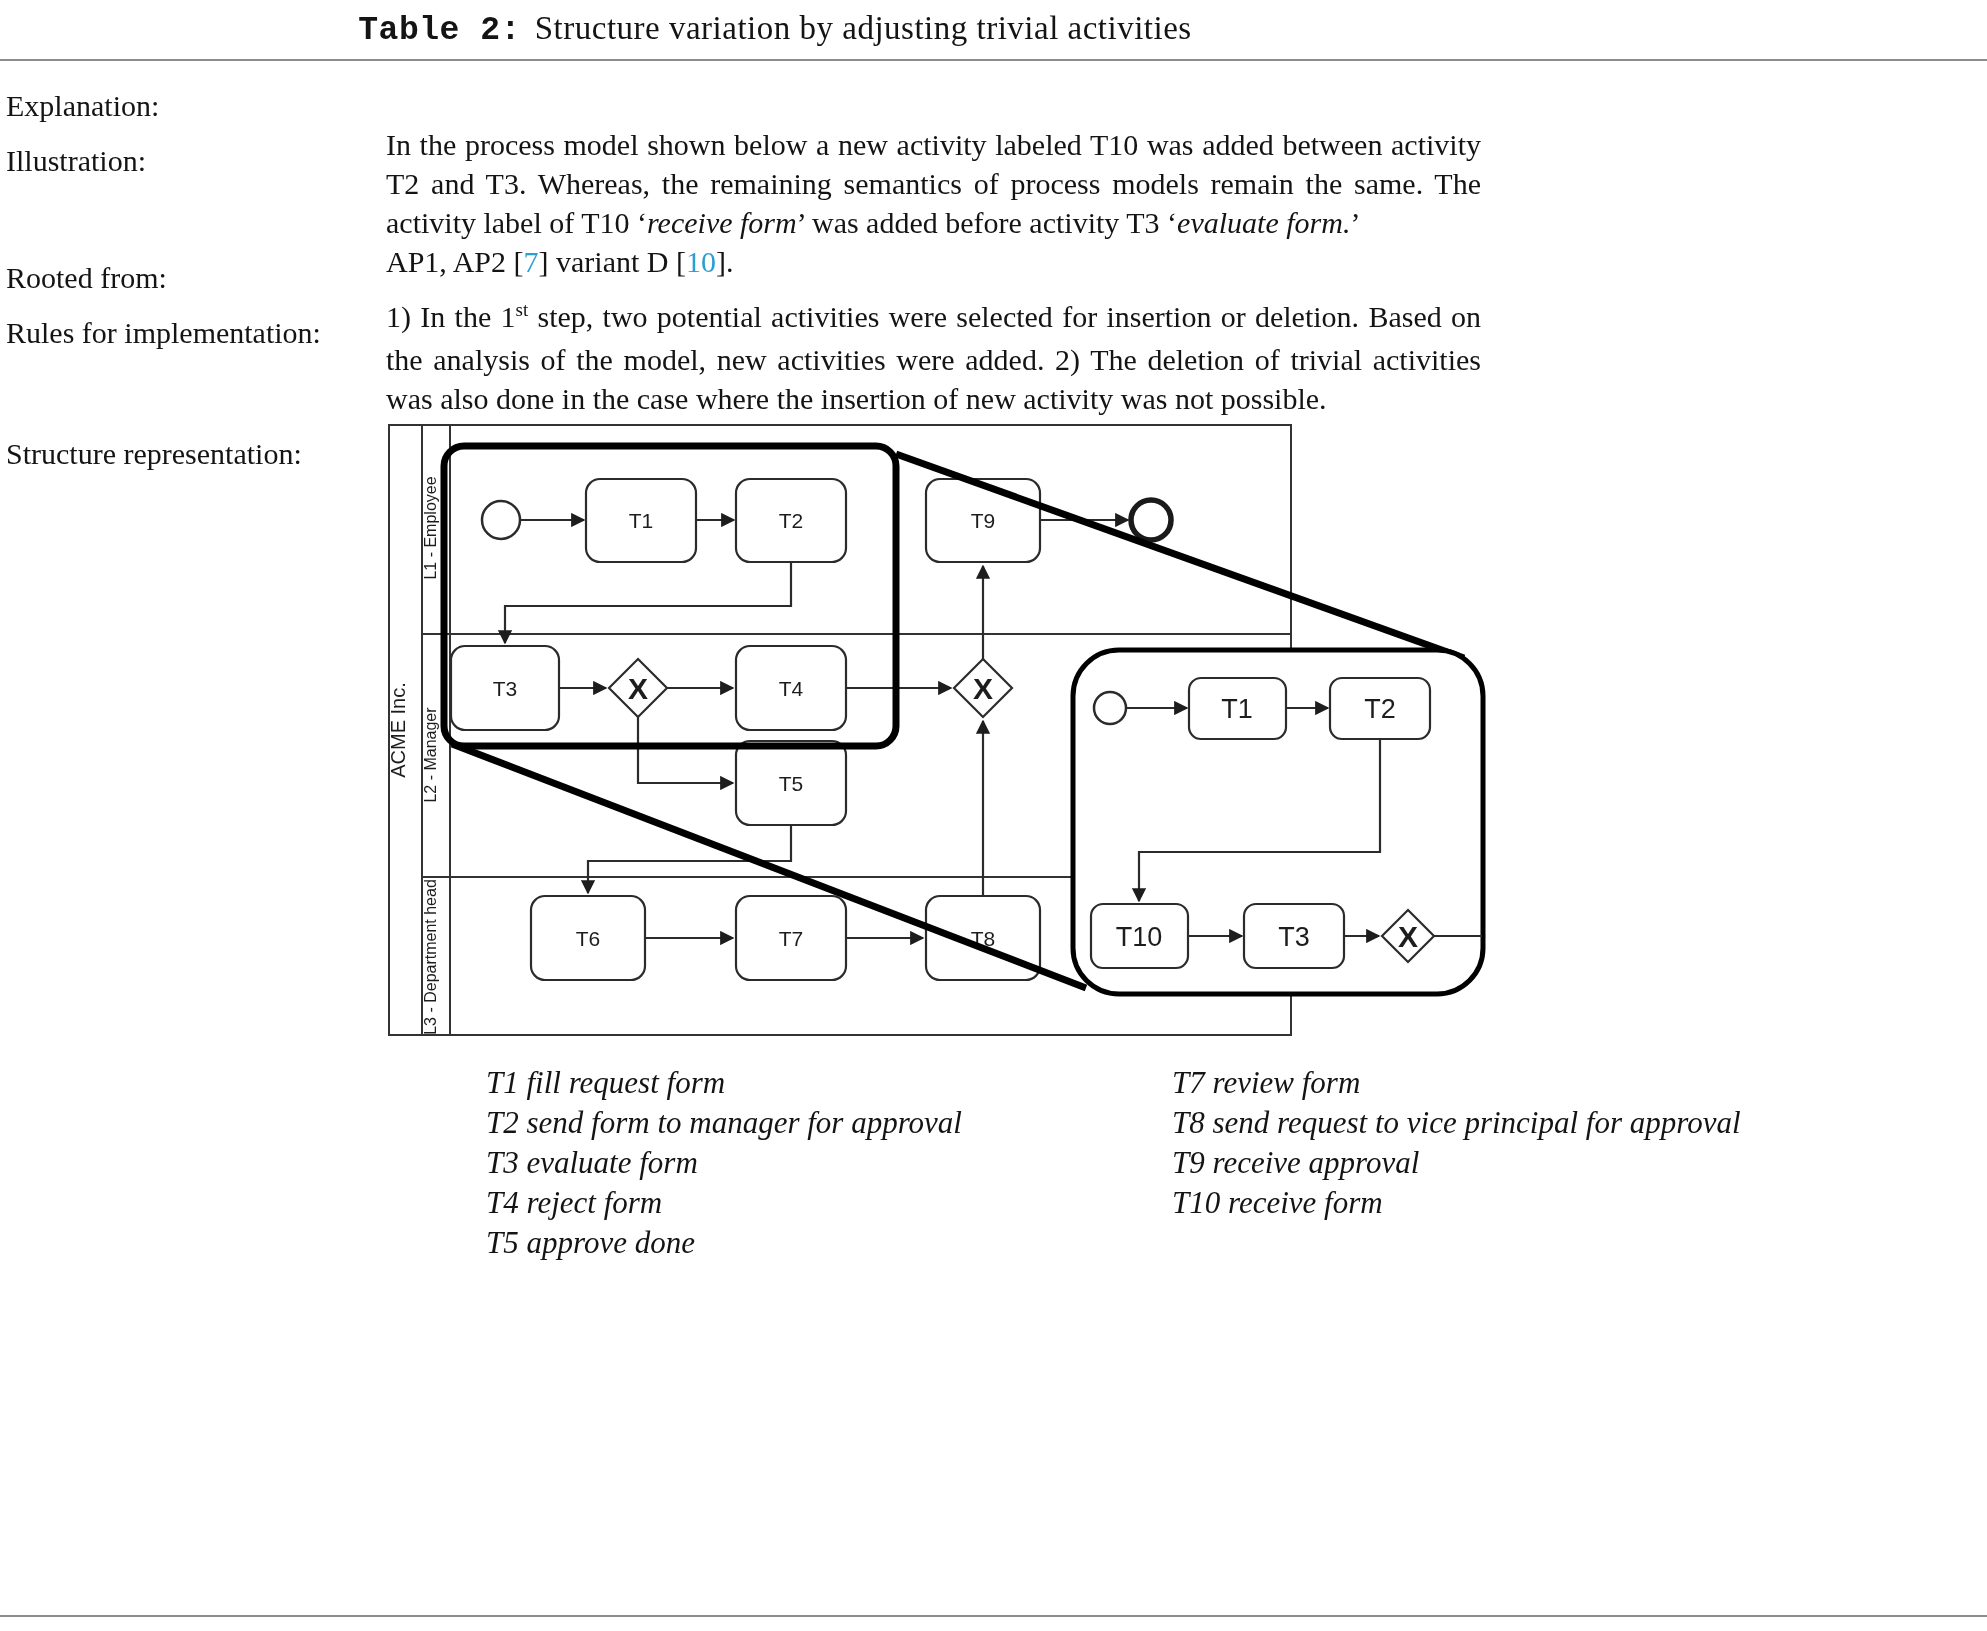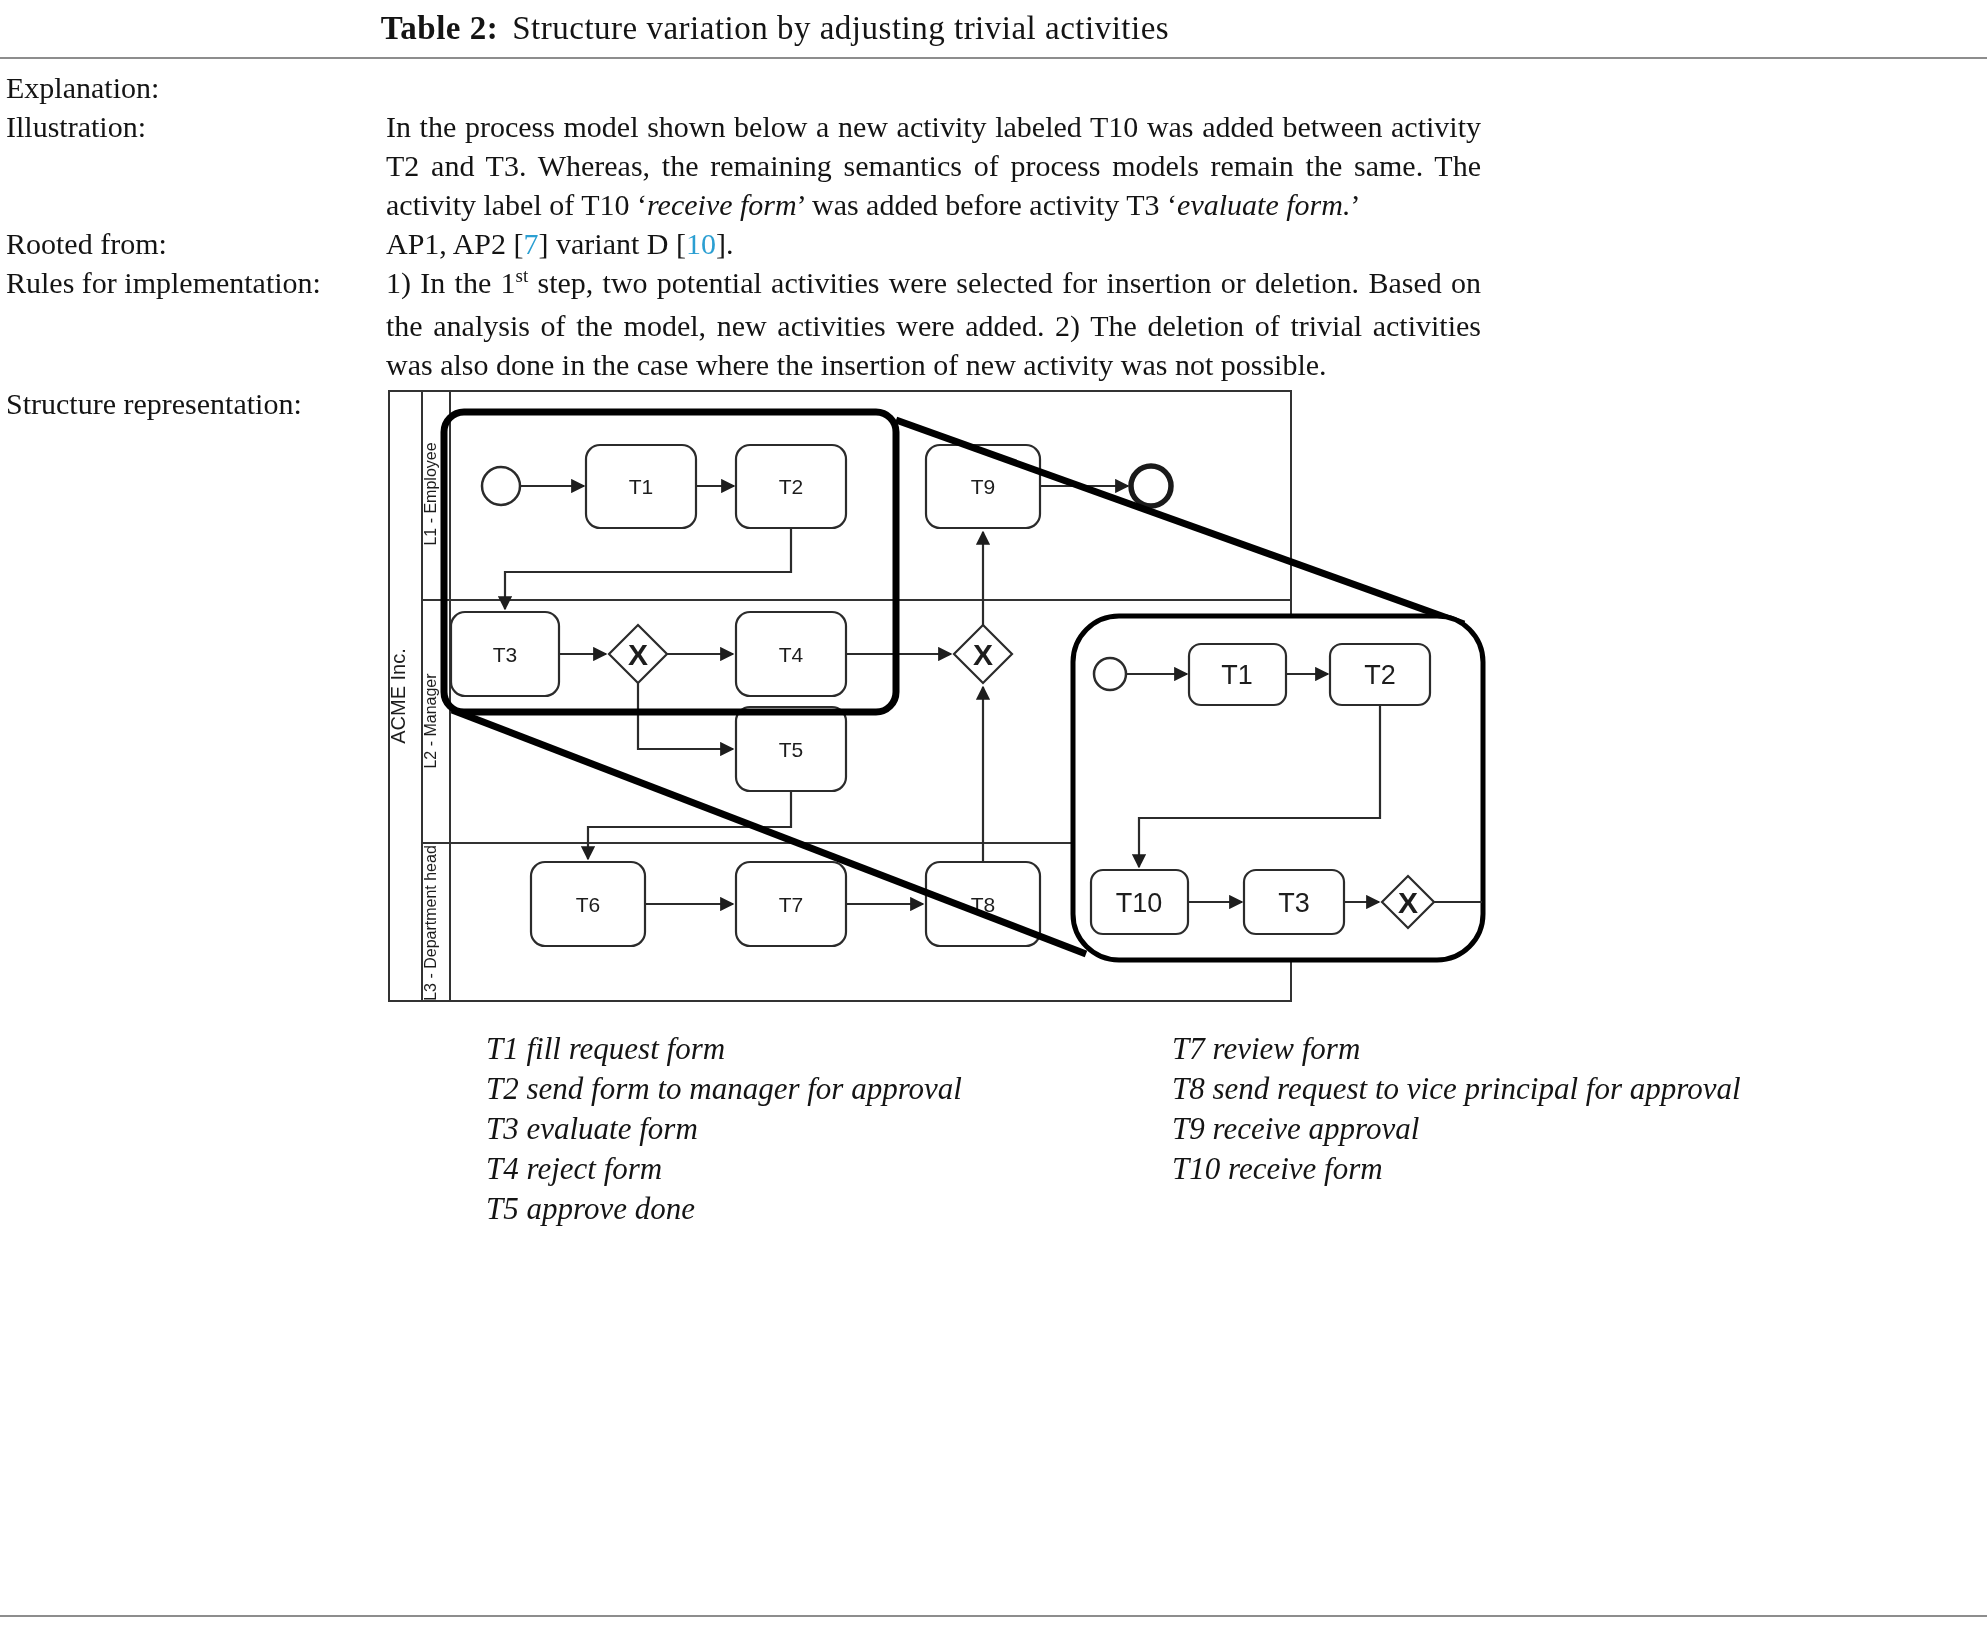--- a/index.html
+++ b/index.html
@@ -3,30 +3,30 @@
 <meta charset="utf-8">
 <style>
   * { margin:0; padding:0; box-sizing:border-box; }
   html,body { background:#ffffff; }
   .page {
     position:relative; width:1987px; height:1631px; overflow:hidden;
     background:#ffffff; color:#141414;
     font-family:"Liberation Serif", serif;
   }
   .title-block { width:1550px; text-align:center; font-size:33px; padding-top:10px; letter-spacing:0.5px; }
-  .title-bold { font-weight:bold; }
+  .title-bold { font-weight:bold;font-family:Liberation Mono, monospace; }
   .title-rest { margin-left:14px; }
   .rule { border-top:2px solid #8d8d8d; }
   .rule-top { margin-top:10px; }
   .rule-bottom { position:absolute; left:0; right:0; bottom:14px; }
   .content { padding-top:9px; }
   .trow { display:flex; align-items:flex-start; }
   .tlabel {
     flex:0 0 330px; width:330px; margin-right:56px; padding-left:6px;
-    font-size:30px; line-height:39px;
+    font-size:30px; line-height:39px;margin-top:16px;
   }
   .tcontent { width:1095px; font-size:30px; line-height:39px; text-align:justify; }
   .tcontent-graph { width:1560px; }
   .it { font-style:italic; }
   .cite { color:#2b9fd2; }
   .sup { font-size:19px; position:relative; top:-11px; }
   .diagram-wrap { margin-top:4px; }
   .legend {
     display:flex; margin-left:100px; margin-top:12px;
     font-style:italic; font-size:31px; line-height:40px;

